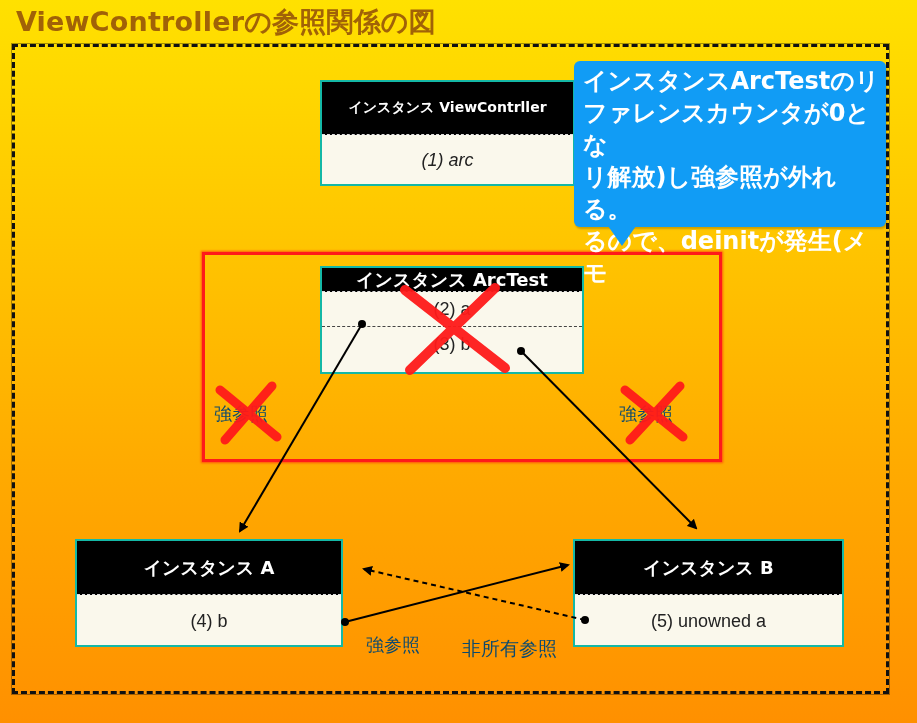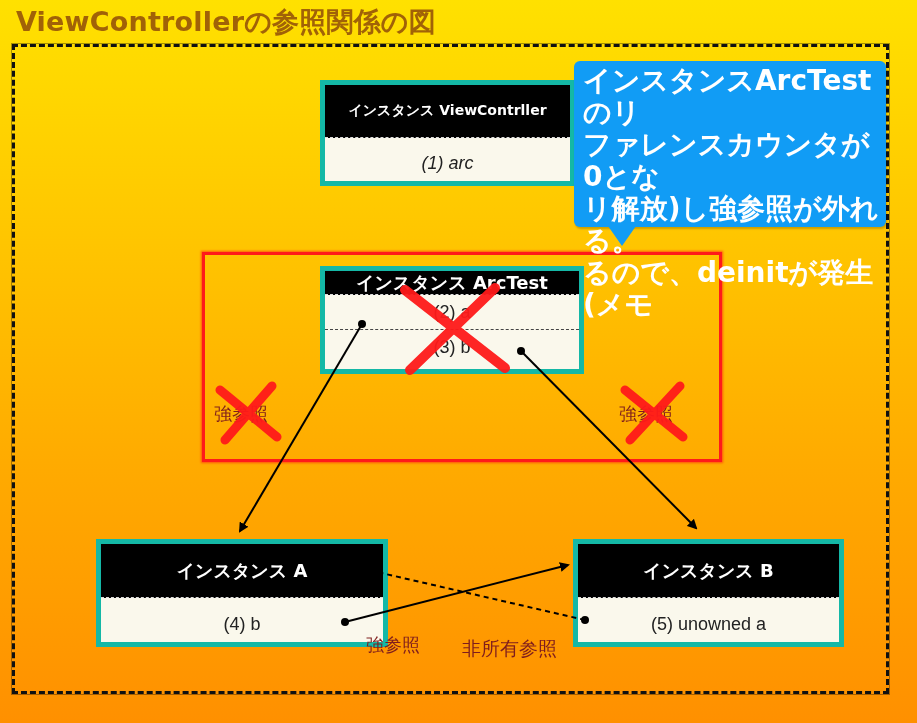--- a/index.html
+++ b/index.html
@@ -16,44 +16,44 @@
     position:absolute; left:12px; top:44px; width:877px; height:650px;
     border:3px dashed #111; box-sizing:border-box;
     box-shadow: 0 0 0 1px rgba(0,0,0,0.35);
   }
   .red-frame {
     position:absolute; left:202px; top:252px; width:520px; height:210px;
     border:3px solid #ff1a1a; box-sizing:border-box;
     box-shadow: 0 0 2px 1px rgba(255,20,20,0.6);
   }
   .inst {
-    position:absolute; box-sizing:border-box; border:5px solid #14b8a6; background:#faf8ec;
+    position:absolute; box-sizing:border-box; border:2px solid #14b8a6; background:#faf8ec;
   }
   .inst .hdr {
     background:#000; color:#fff; font-weight:bold; text-align:center;
     border-bottom:1px dashed #ddd; box-sizing:border-box;
     display:flex; align-items:center; justify-content:center;
   }
   .inst .row {
     text-align:center; color:#222; display:flex; align-items:center; justify-content:center;
     font-family:"Liberation Sans", sans-serif; box-sizing:border-box;
   }
   .callout {
     position:absolute; left:574px; top:61px; width:312px; height:166px;
     background:#119cf5; border-radius:6px; color:#fff; font-weight:bold;
-    font-size:28px; line-height:32px; padding:4px 6px 0 9px; box-sizing:border-box;
+    font-size:24px; line-height:32px; padding:4px 6px 0 9px; box-sizing:border-box;
     box-shadow: 1px 2px 2px rgba(0,0,0,0.2);
   }
   .callout-tail {
     position:absolute; left:608px; top:226px; width:0; height:0;
     border-left:14px solid transparent; border-right:14px solid transparent;
     border-top:20px solid #119cf5;
   }
   .label {
-    position:absolute; font-size:18px; color:#7f1d1d; white-space:nowrap;
+    position:absolute; font-size:18px; color:#0c4a6e; white-space:nowrap;
   }
   svg.overlay { position:absolute; left:0; top:0; }
 </style>
 </head>
 <body>
 
 <div class="title">ViewControllerの参照関係の図</div>
 
 <div class="outer-frame"></div>
 <div class="red-frame"></div>
@@ -62,21 +62,21 @@
   <div class="hdr" style="height:53px; font-size:14px;">インスタンス ViewContrller</div>
   <div class="row" style="height:51px; font-size:18px;font-style:italic;">(1) arc</div>
 </div>
 
 <div class="inst" style="left:320px; top:266px; width:264px; height:108px;">
   <div class="hdr" style="height:24px; font-size:18px;">インスタンス ArcTest</div>
   <div class="row" style="height:35px; font-size:18px; border-bottom:1px dashed #444;">(2) a</div>
   <div class="row" style="height:35px; font-size:18px;">(3) b</div>
 </div>
 
-<div class="inst" style="left:96px; top:539px; width:292px; height:108px;">
+<div class="inst" style="left:75px; top:539px; width:268px; height:108px;">
   <div class="hdr" style="height:54px; font-size:18px;">インスタンス A</div>
   <div class="row" style="height:52px; font-size:18px;">(4) b</div>
 </div>
 
 <div class="inst" style="left:573px; top:539px; width:271px; height:108px;">
   <div class="hdr" style="height:54px; font-size:18px;">インスタンス B</div>
   <div class="row" style="height:52px; font-size:18px;">(5) unowned a</div>
 </div>
 
 <div class="label" style="left:214px; top:402px;">強参照</div>

